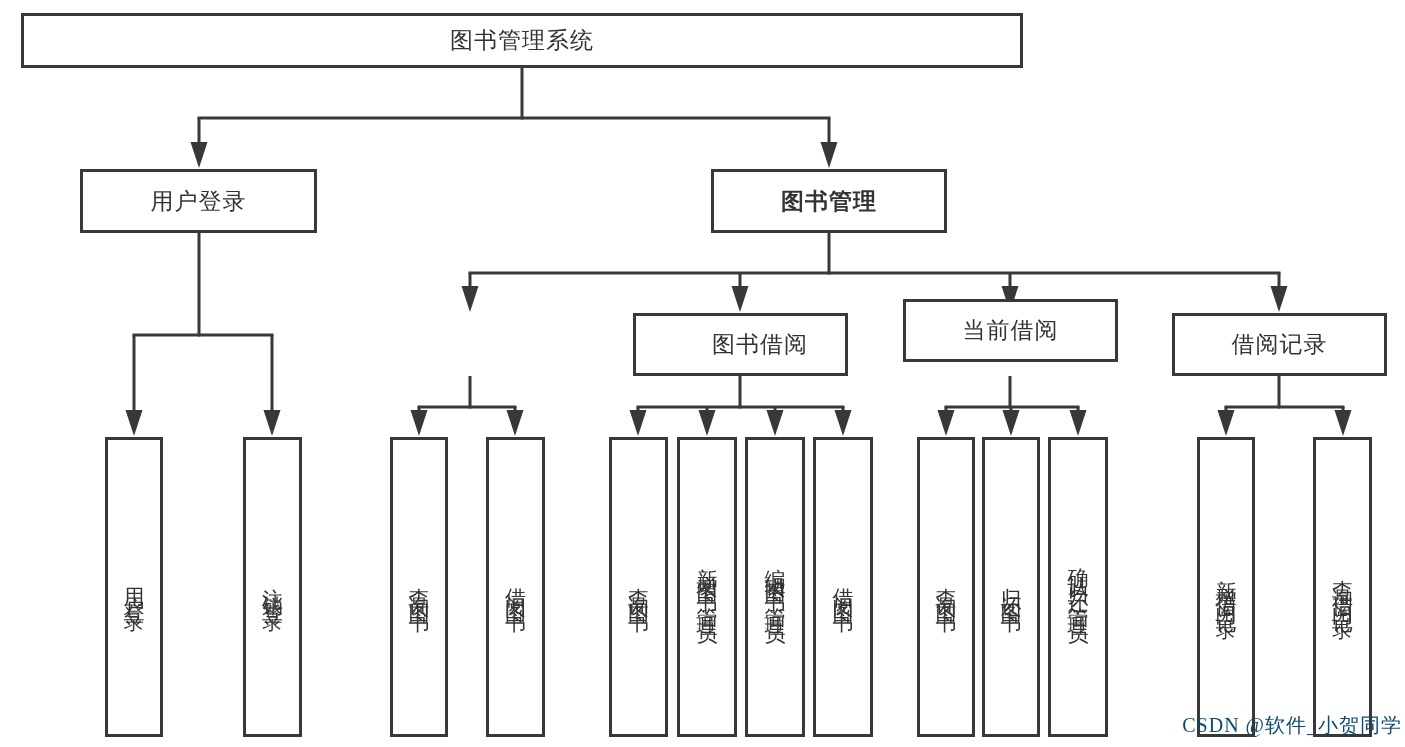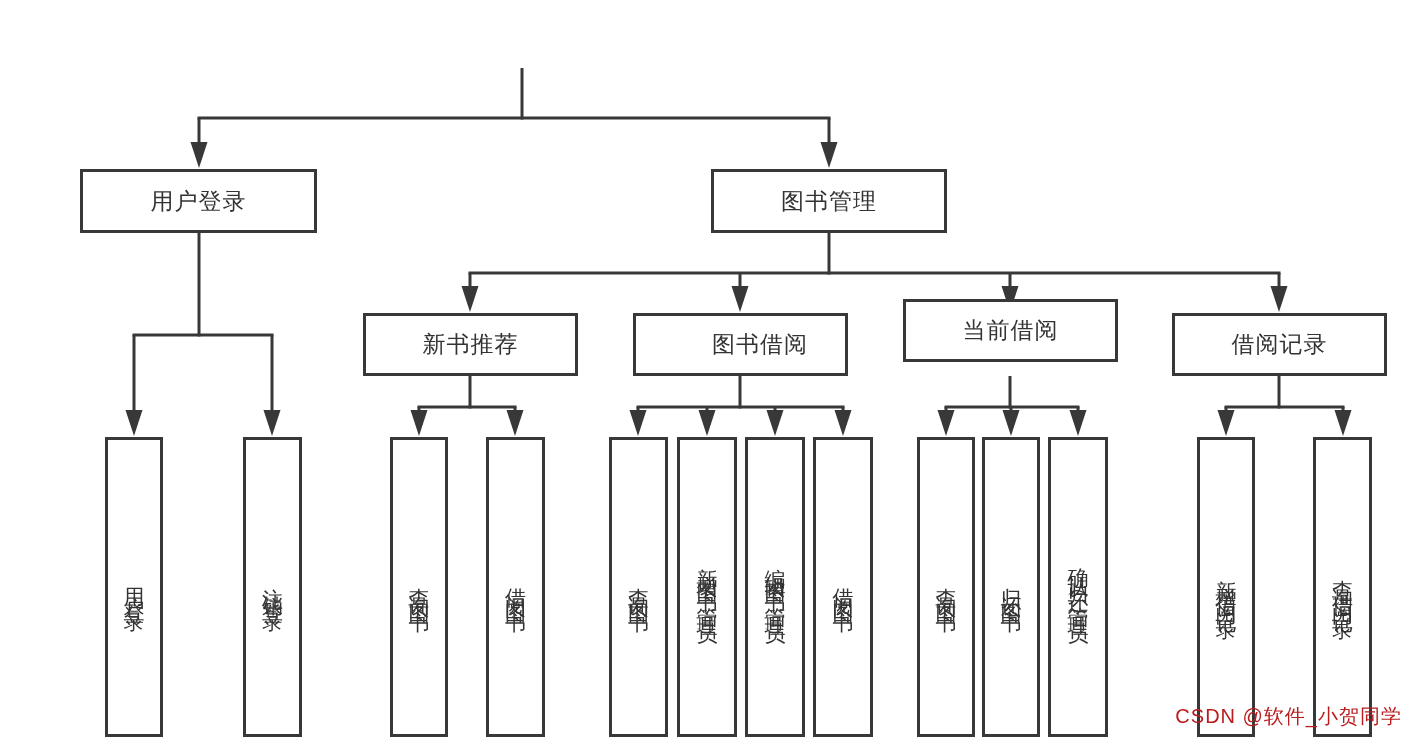--- a/index.html
+++ b/index.html
@@ -14,22 +14,22 @@
     position:absolute; box-sizing:border-box; background:#ffffff;
     border:3px solid #383838; display:flex; align-items:center; justify-content:center;
   }
   .box span { color:#333333; white-space:nowrap; }
   .h span { font-size:23px; letter-spacing:1px; }
   .v span {
     writing-mode:vertical-lr; text-orientation:mixed;
     font-size:21px; letter-spacing:8px; white-space:normal;
   }
   .watermark {
-    position:absolute; right:3px; bottom:17px;
-    font-size:20px; color:#b91c1c; letter-spacing:1px;
+    position:absolute; right:3px; bottom:8px;
+    font-size:20px; color:#0c4a6e; letter-spacing:1px;font-family:Liberation Serif, serif;
   }
 </style>
 </head>
 <body>
 
 <div class="stage">
 
   <svg class="connectors" width="1405" height="747" viewBox="0 0 1405 747">
 
     <g>
@@ -99,31 +99,31 @@
     <g>
       <line x1="1279" y1="376" x2="1279" y2="408.5"></line>
       <line x1="1224.5" y1="407" x2="1344.5" y2="407"></line>
       <line x1="1226" y1="407" x2="1226" y2="414"></line>
       <polygon points="1217.5,410 1234.5,410 1226,436"></polygon>
       <line x1="1343" y1="407" x2="1343" y2="414"></line>
       <polygon points="1334.5,410 1351.5,410 1343,436"></polygon>
     </g>
   </svg>
 
+  <div class="box h" style="left:21px; top:13px; width:1002px; height:55px;">
+    <span>图书管理系统</span>
+  </div>
 
   <div class="box h" style="left:80px; top:169px; width:237px; height:64px;">
     <span>用户登录</span>
   </div>
-  <div class="box h" style="left:711px; top:169px; width:236px; height:64px;">
+  <div class="box h" style="left:711px; top:169px; width:236px; height:64px;font-weight:bold;">
     <span>图书管理</span>
   </div>
 
-  <div class="box h" style="left:363px; top:313px; width:215px; height:63px;">
-    <span>新书推荐</span>
-  </div>
   <div class="box h" style="left:633px; top:313px; width:215px; height:63px;padding-left:39px;">
     <span>图书借阅</span>
   </div>
   <div class="box h" style="left:903px; top:299px; width:215px; height:63px;">
     <span>当前借阅</span>
   </div>
   <div class="box h" style="left:1172px; top:313px; width:215px; height:63px;">
     <span>借阅记录</span>
   </div>
 

